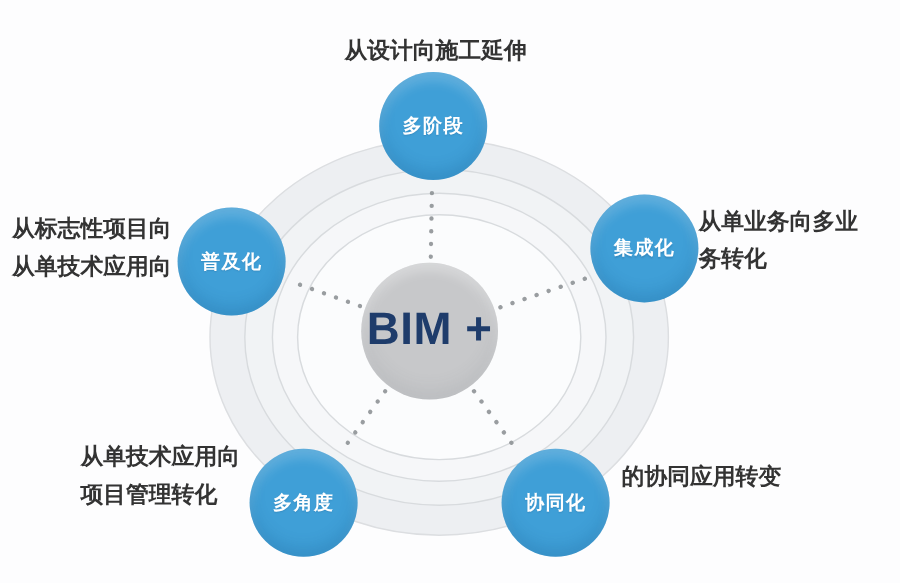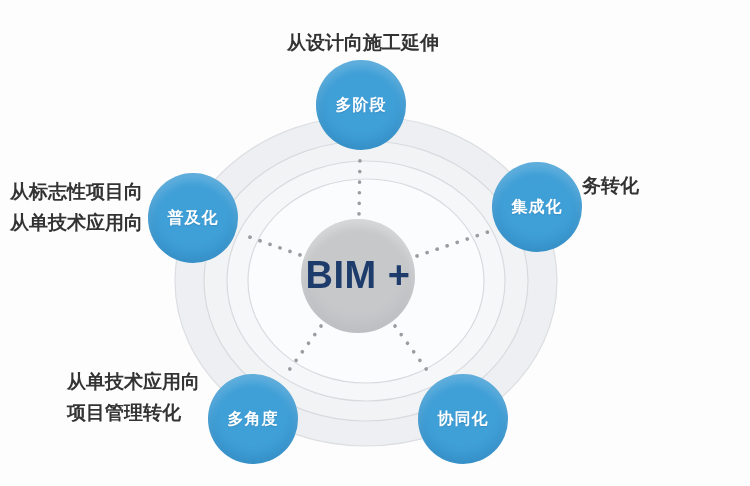--- a/index.html
+++ b/index.html
@@ -100,23 +100,25 @@
     <span class="node-label">多角度</span>
   </div>
   <div class="node node-left">
     <span class="node-label">普及化</span>
   </div>
 
   <div class="desc desc-top">
     <span>从设计向施工延伸</span>
   </div>
   <div class="desc desc-right">
+    <span>从单业务向多业</span>
     <span>务转化</span>
   </div>
   <div class="desc desc-bottom-right">
+    <span>的协同应用转变</span>
   </div>
   <div class="desc desc-bottom-left">
     <span>从单技术应用向</span>
     <span>项目管理转化</span>
   </div>
   <div class="desc desc-left">
     <span>从标志性项目向</span>
     <span>从单技术应用向</span>
   </div>
 

